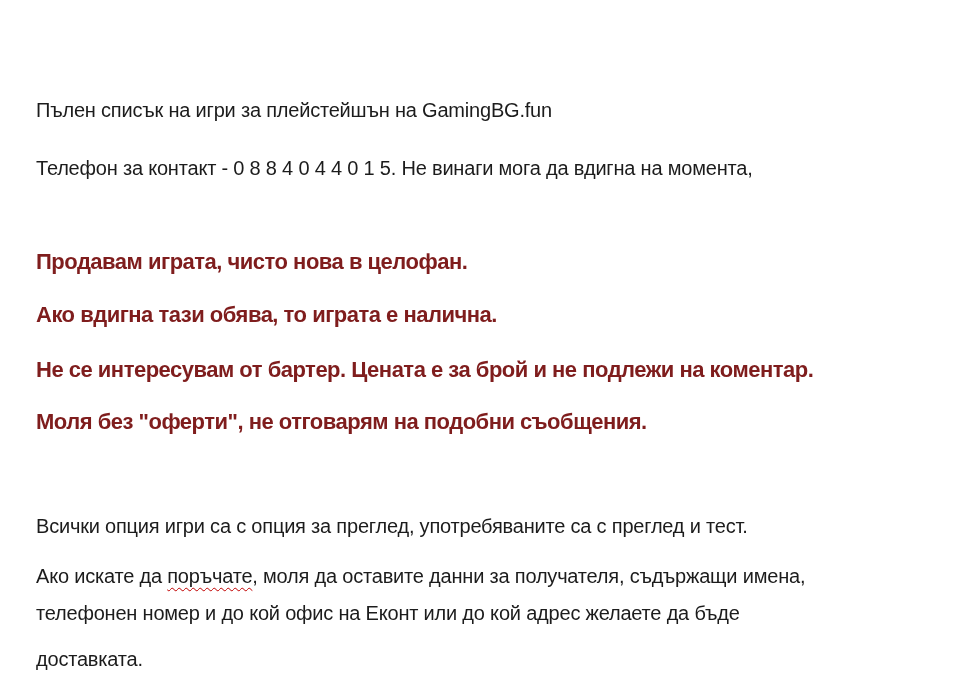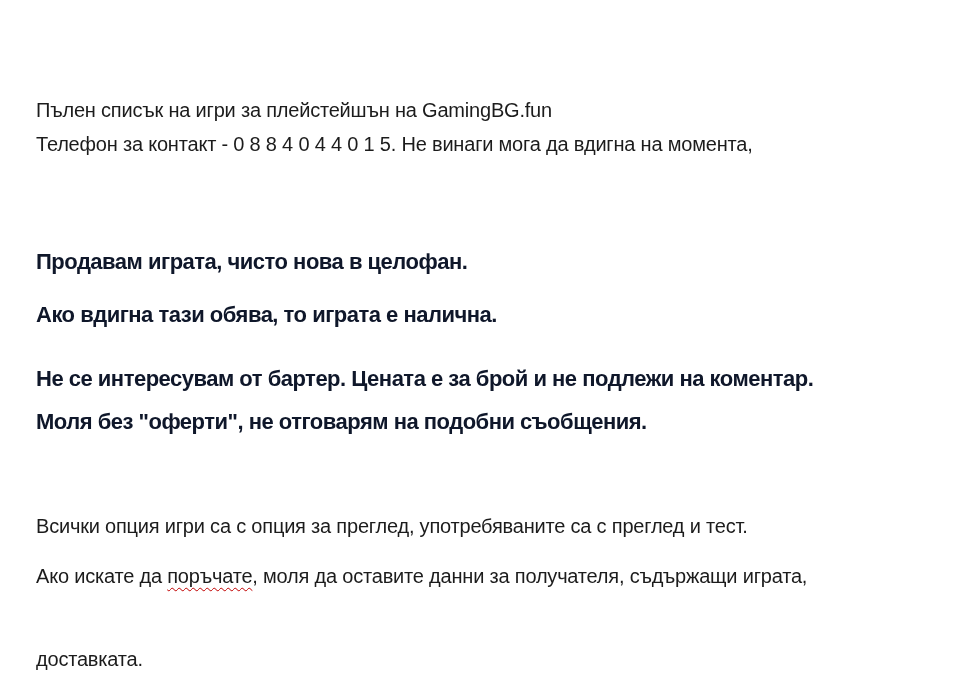--- a/index.html
+++ b/index.html
@@ -20,50 +20,51 @@
     left: 36px;
     white-space: pre;
     line-height: 1;
     font-size: 20px;
     color: #1c1c1c;
     letter-spacing: -0.2px;
   }
   .line.bold {
     font-weight: 700;
     font-size: 22px;
-    color: #0f172a;
+    color: #7f1d1d;
     letter-spacing: -0.5px;
   }
   .misspelled {
     text-decoration: underline;
     text-decoration-style: wavy;
     text-decoration-color: #c00000;
     text-decoration-thickness: 1px;
     text-underline-offset: 4px;
   }
 </style>
 </head>
 <body>
 
 <div class="page">
 
   <div class="line" style="top:100px">Пълен списък на игри за плейстейшън на GamingBG.fun</div>
 
-  <div class="line" style="top:134px">Телефон за контакт - 0 8 8 4 0 4 4 0 1 5. Не винаги мога да вдигна на момента,</div>
+  <div class="line" style="top:158px">Телефон за контакт - 0 8 8 4 0 4 4 0 1 5. Не винаги мога да вдигна на момента,</div>
 
 
   <div class="line bold" style="top:251px">Продавам играта, чисто нова в целофан.</div>
 
   <div class="line bold" style="top:304px">Ако вдигна тази обява, то играта е налична.</div>
 
-  <div class="line bold" style="top:368px">Не се интересувам от бартер. Цената е за брой и не подлежи на коментар.</div>
+  <div class="line bold" style="top:359px">Не се интересувам от бартер. Цената е за брой и не подлежи на коментар.</div>
 
   <div class="line bold" style="top:411px">Моля без "оферти", не отговарям на подобни съобщения.</div>
 
 
   <div class="line" style="top:516px">Всички опция игри са с опция за преглед, употребяваните са с преглед и тест.</div>
 
-  <div class="line" style="top:566px"><span>Ако искате да </span><span class="misspelled">поръчате</span><span>, моля да оставите данни за получателя, съдържащи играта,</span></div>
+  <div class="line" style="top:566px"><span>Ако искате да </span><span class="misspelled">поръчате</span><span>, моля да оставите данни за получателя, съдържащи имена,</span></div>
 
+  <div class="line" style="top:603px">телефонен номер и до кой офис на Еконт или до кой адрес желаете да бъде</div>
 
   <div class="line" style="top:649px">доставката.</div>
 
 </div>
 
 </body></html>

